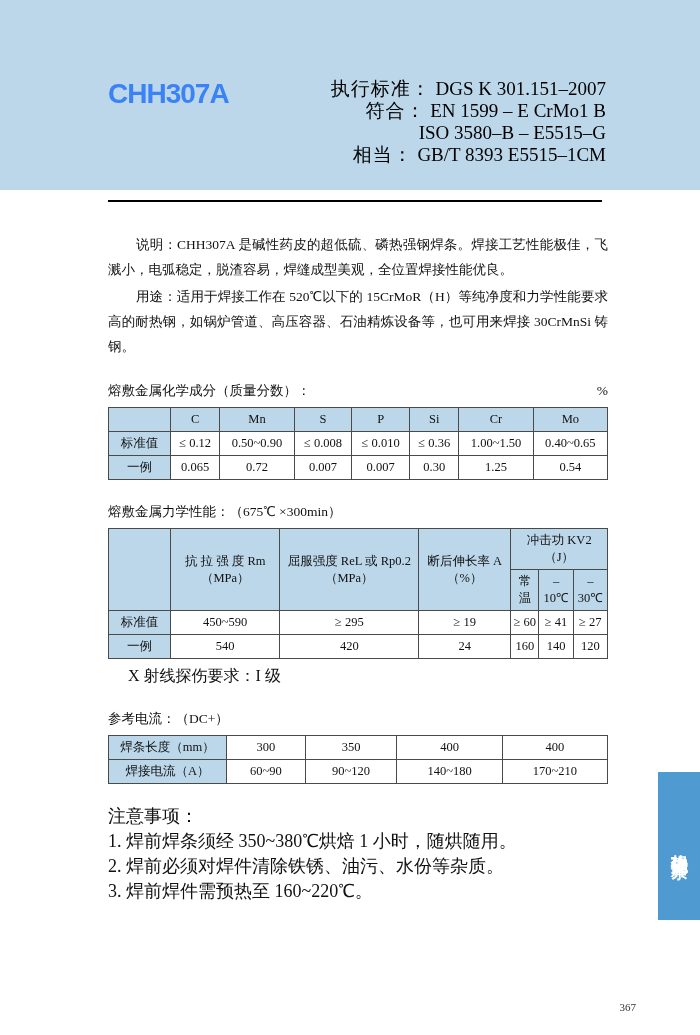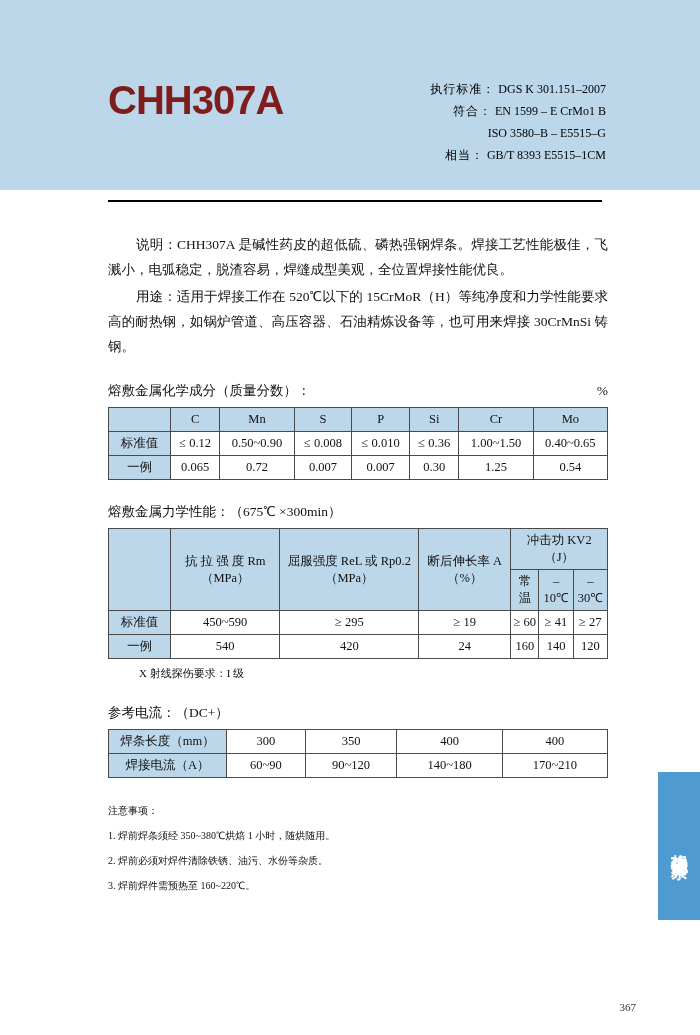--- a/index.html
+++ b/index.html
@@ -18,29 +18,29 @@
     position: absolute;
     left: 0; top: 0;
     width: 700px; height: 190px;
     background: #bcd7ea;
   }
   .title {
     position: absolute;
     left: 108px; top: 78px;
     font-family: "Liberation Sans", sans-serif;
     font-weight: bold;
-    font-size: 40px;
+    font-size: 28px;
     letter-spacing: -1px;
-    color: #7f1d1d;
+    color: #3b82f6;
   }
   .std-block {
     position: absolute;
     right: 94px; top: 78px;
     text-align: right;
-    font-size: 12px;
+    font-size: 19px;
     line-height: 22px;
     color: #000;
     white-space: nowrap;
   }
   .std-block .lbl { letter-spacing: 1px; }
   .rule {
     position: absolute;
     left: 108px; top: 200px;
     width: 494px;
     border-top: 2.5px solid #000;
@@ -79,28 +79,28 @@
     font-weight: normal;
     padding: 3px 2px;
     line-height: 17px;
   }
   .hdr-cell { background: #bcd7ea; }
   .t1 td, .t1 th { height: 23px; }
   .t1 .rowlab { width: 62px; }
   .t2 th, .t2 td { height: 22px; }
   .t2 .rowlab { width: 62px; }
   .xray {
-    margin: 7px 0 0 31px;
-    font-size: 11px;
+    margin: 7px 0 0 20px;
+    font-size: 16px;
   }
   .t3 td { height: 23px; }
   .t3 .rowlab { width: 118px; }
   .notes {
     margin-top: 20px;
-    font-size: 10px;
+    font-size: 18px;
     line-height: 25px;
   }
   .notes .nhead { margin-bottom: 0px; }
   .notes div { white-space: nowrap; }
   .side-tab {
     position: absolute;
     right: 0; top: 772px;
     width: 42px; height: 148px;
     background: #4f9bd1;
     color: #fff;

